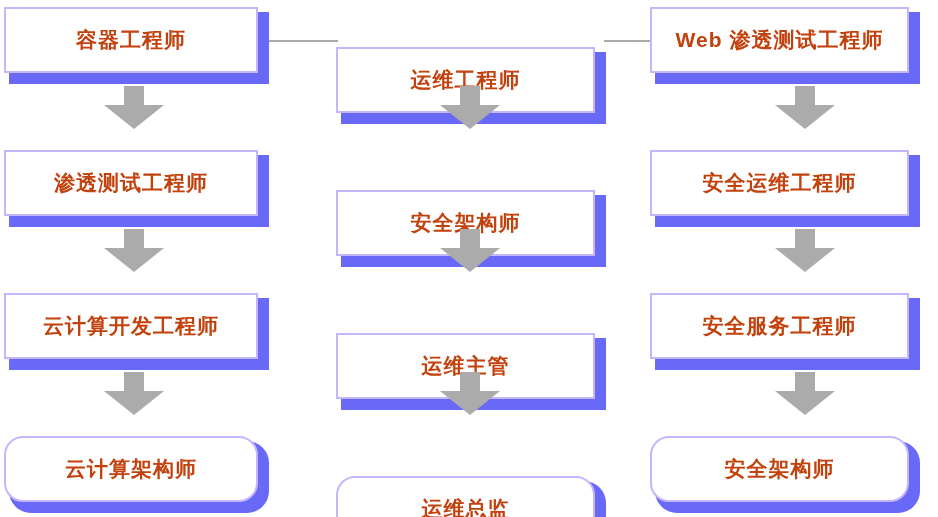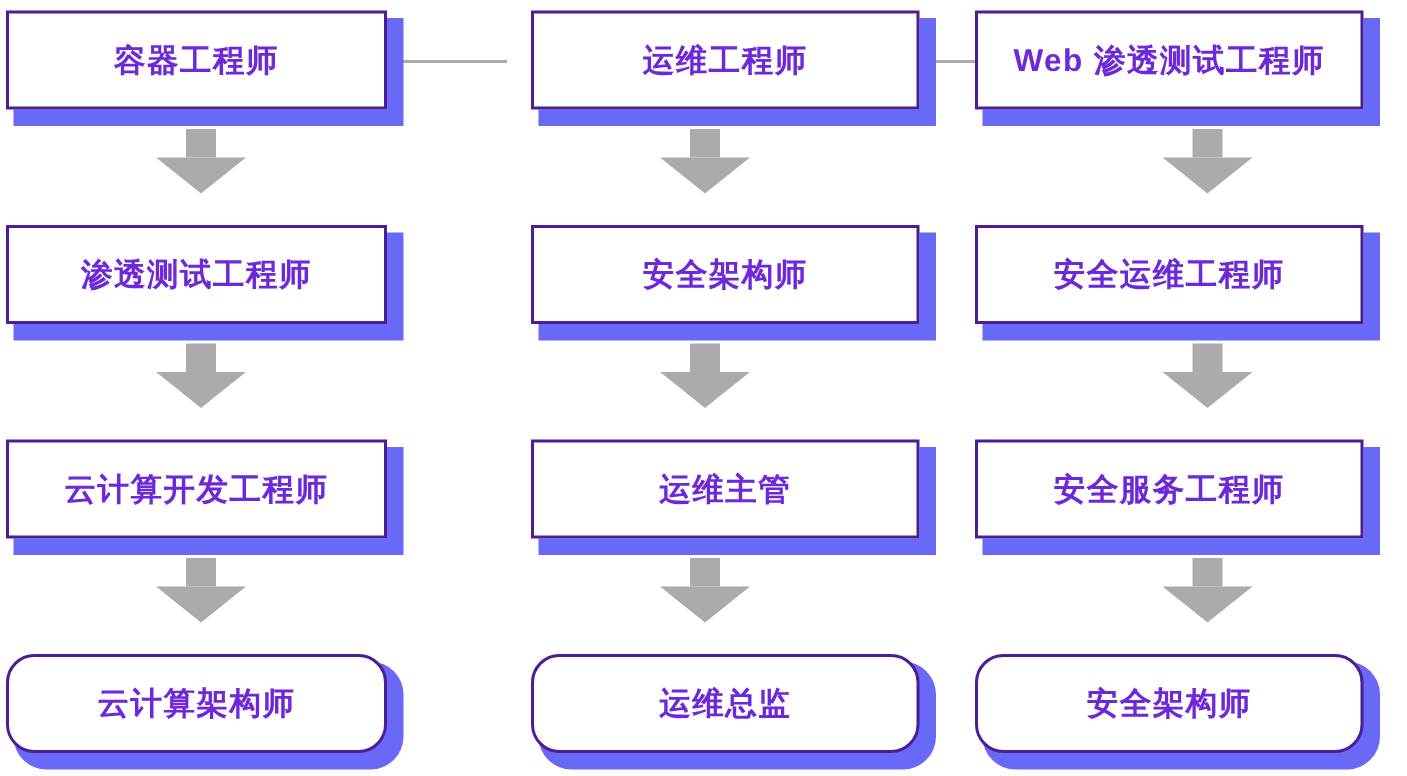--- a/index.html
+++ b/index.html
@@ -12,35 +12,35 @@
     position: relative;
     width: 938px;
     height: 517px;
     background: #ffffff;
     overflow: hidden;
   }
   .box {
     position: absolute;
     height: 62px;
     background: #ffffff;
-    border: 2px solid #4c1d95;
+    border: 2px solid #c4b5fd;
     box-shadow: 8px 8px 0 3px #6969f8;
     display: flex;
     align-items: center;
     justify-content: center;
     font-size: 21px;
     font-weight: 600;
-    color: #6d28d9;
+    color: #c2410c;
     letter-spacing: 1px;
     white-space: nowrap;
     box-sizing: content-box;
   }
   
   .c0 { left: 4px;   width: 250px; }
-  .c1 { left: 354px; width: 255px; }
+  .c1 { left: 336px; width: 255px; margin-top: 40px; }
   .c2 { left: 650px; width: 255px; }
   
   .r0 { top: 7px; }
   .r1 { top: 150px; }
   .r2 { top: 293px; }
   .r3 { top: 436px; border-radius: 19px; }
 
   .arrow {
     position: absolute;
     width: 60px;

